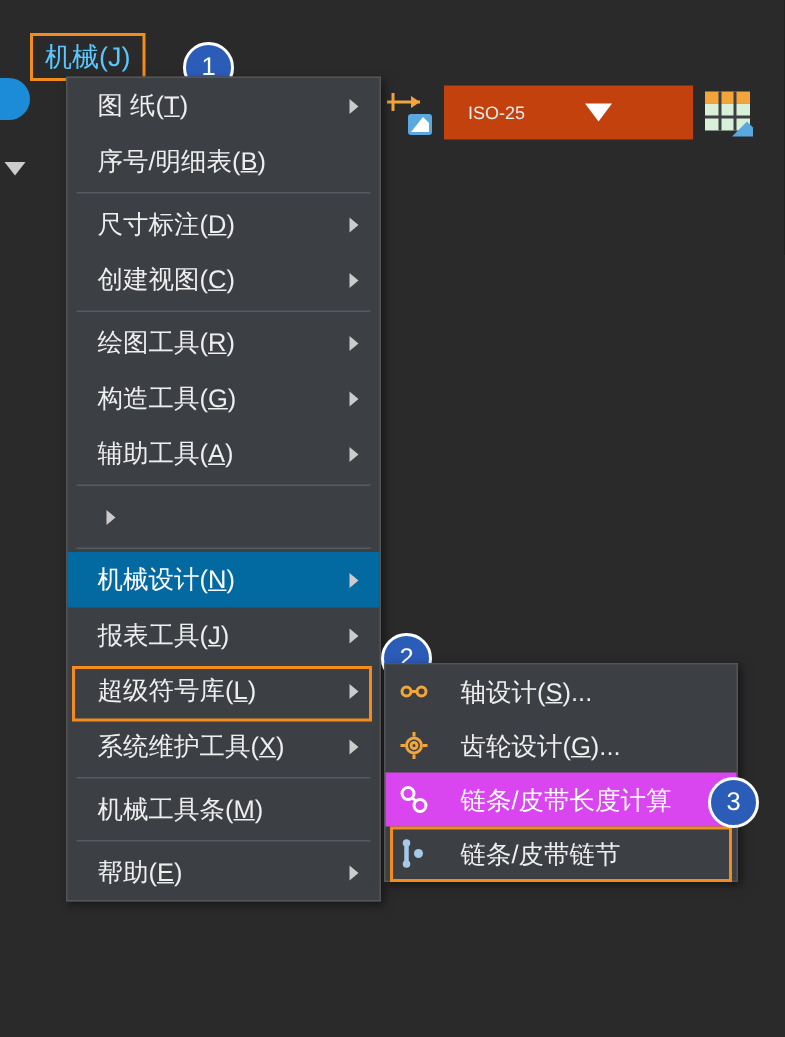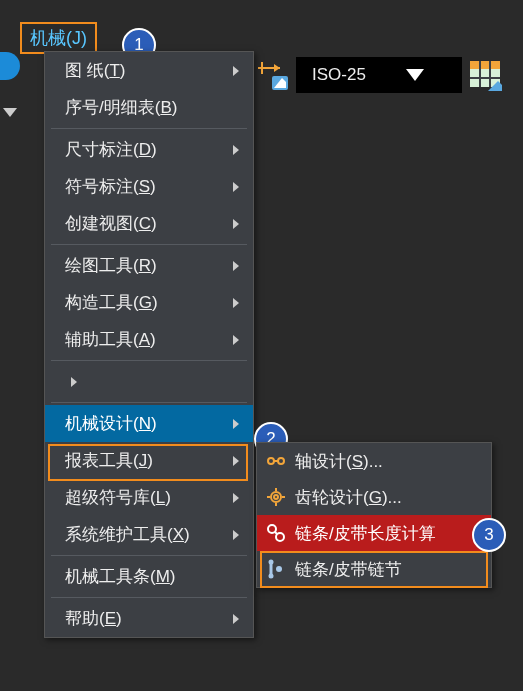--- a/index.html
+++ b/index.html
@@ -1,35 +1,35 @@
 <!DOCTYPE html>
 <html><head>
 <meta charset="utf-8">
 <style>
   html,body{margin:0;padding:0;background:#1a1a1a;font-family:"Microsoft YaHei",Arial,sans-serif;font-size:17px;color:#eee;width:523px;height:691px;overflow:hidden}
   .canvas{position:relative;width:523px;height:691px;background:#2a2a2a}
   .topbar{position:absolute;left:0;top:0;right:0;height:25px;background:#2a2a2a}
   .menu-btn{position:absolute;left:20px;top:22px;padding:2px 8px;color:#59c7ff;border:2px solid #f28c1d;font-size:18px}
   .toolbar{position:absolute;left:256px;top:55px;height:40px;display:flex;align-items:center;gap:6px}
   .tool-ico{width:34px;height:34px;display:flex;align-items:center;justify-content:center}
-  .iso-dd{display:flex;align-items:center;background:#000000;padding:0 10px 0 16px;height:36px;min-width:140px;gap:40px;font-size:17px}
+  .iso-dd{display:flex;align-items:center;background:#c2410c;padding:0 10px 0 16px;height:36px;min-width:140px;gap:40px;font-size:12px}
   .iso-dd .caret{width:0;height:0;border-left:9px solid transparent;border-right:9px solid transparent;border-top:12px solid #fff}
   .grid-ico{width:36px;height:36px;position:relative}
   .menu{position:absolute;left:44px;top:51px;width:208px;background:#3c3f44;border:1px solid #555;box-shadow:2px 2px 6px rgba(0,0,0,.5)}
   .menu-item{position:relative;display:flex;align-items:center;height:37px;padding:0 14px 0 20px;cursor:default;color:#eee}
   .menu-item.sel{background:#0369a1;color:#fff}
   .menu-item .lbl{flex:1}
   .menu-item .arrow{width:0;height:0;border-top:5px solid transparent;border-bottom:5px solid transparent;border-left:6px solid #ccc;margin-left:6px}
   .sep{height:1px;background:#565a60;margin:2px 6px}
   .u{text-decoration:underline}
   .hl-box{position:absolute;border:2px solid #f28c1d;pointer-events:none}
   .badge{position:absolute;width:30px;height:30px;border-radius:50%;background:#2b5db8;border:2px solid #fff;color:#fff;font-size:17px;display:flex;align-items:center;justify-content:center;font-weight:500}
   .submenu{position:absolute;left:256px;top:442px;width:234px;background:#3c3f44;border:1px solid #555;box-shadow:2px 2px 6px rgba(0,0,0,.5)}
-  .sub-item{position:relative;display:flex;align-items:center;height:36px;padding:0 10px 0 8px;gap:8px;color:#eee}
-  .sub-item.sel{background:#b91c1c;color:#fff}
+  .sub-item{position:relative;display:flex;align-items:center;height:36px;padding:0 10px 0 8px;gap:20px;color:#eee}
+  .sub-item.sel{background:#d946ef;color:#fff}
   .sub-item .ic{width:22px;height:22px;display:flex;align-items:center;justify-content:center;flex-shrink:0}
   .sub-item .arrow{width:0;height:0;border-top:5px solid transparent;border-bottom:5px solid transparent;border-left:6px solid #ccc;margin-left:auto}
   .left-edge{position:absolute;left:0;top:52px;width:20px;height:70px}
   .left-edge .half{width:20px;height:28px;background:#1c8bd8;border-top-right-radius:14px;border-bottom-right-radius:14px;margin-bottom:28px}
   .left-edge .tri{width:0;height:0;border-left:7px solid transparent;border-right:7px solid transparent;border-top:9px solid #ccc;margin-left:3px}
 </style>
 </head>
 <body>
 
 <div class="canvas">
@@ -77,24 +77,20 @@
       <div class="menu-item">
         <span class="lbl">图    纸(<span class="u">T</span>)</span>
         <span class="arrow"></span>
       </div>
       <div class="menu-item">
         <span class="lbl">序号/明细表(<span class="u">B</span>)</span>
       </div>
       <div class="sep"></div>
       <div class="menu-item">
         <span class="lbl">尺寸标注(<span class="u">D</span>)</span>
-        <span class="arrow"></span>
-      </div>
-      <div class="menu-item">
-        <span class="lbl">符号标注(<span class="u">S</span>)</span>
         <span class="arrow"></span>
       </div>
       <div class="menu-item">
         <span class="lbl">创建视图(<span class="u">C</span>)</span>
         <span class="arrow"></span>
       </div>
       <div class="sep"></div>
       <div class="menu-item">
         <span class="lbl">绘图工具(<span class="u">R</span>)</span>
         <span class="arrow"></span>

